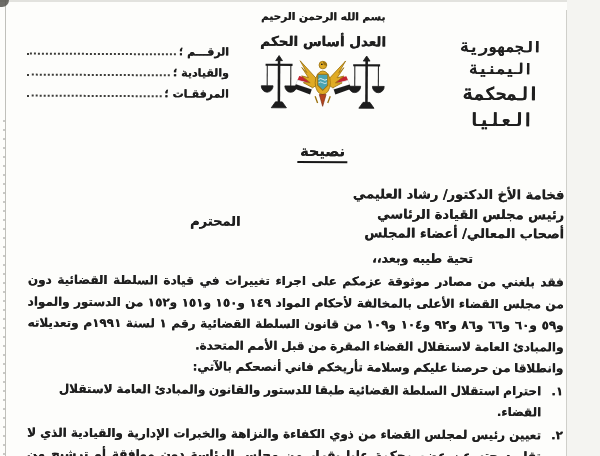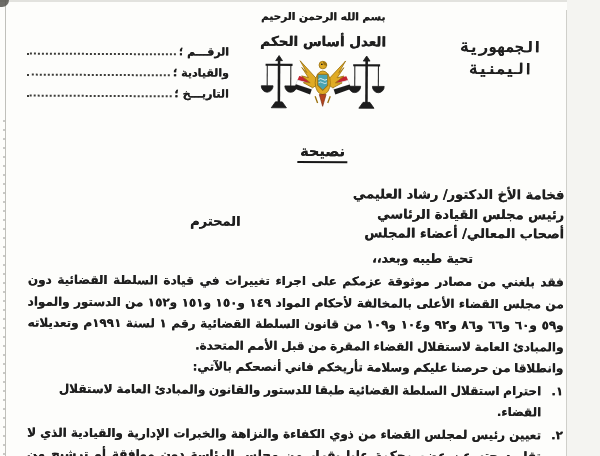--- a/index.html
+++ b/index.html
@@ -60,20 +60,21 @@
   .advice-text.fill{text-align:justify;text-align-last:justify;}
 </style>
 </head>
 <body>
 
 <div id="page">
   <div id="content">
 
     <div class="org-block">
       <div class="org-line1">الجمهورية اليمنية</div>
+      <div class="org-line2">المحكمة العليا</div>
     </div>
 
     <div class="basmala">بسم الله الرحمن الرحيم</div>
     <div class="motto">العدل أساس الحكم</div>
 
     <div class="emblem-wrap">
       <svg width="128" height="64" viewBox="0 0 150 76" aria-hidden="true">
 
         <g stroke="#1c1c1c" fill="#1c1c1c">
           <line x1="7" y1="13" x2="39" y2="13" stroke-width="2.6"></line>
@@ -132,21 +133,21 @@
     <div class="fields">
       <div class="field-row">
         <span class="field-label">الرقـــم ؛</span>
         <span class="leader"></span>
       </div>
       <div class="field-row">
         <span class="field-label">والقيادية ؛</span>
         <span class="leader"></span>
       </div>
       <div class="field-row">
-        <span class="field-label">التاريـــخ ؛</span>
+        <span class="field-label">المرفقـات ؛</span>
         <span class="leader"></span>
       </div>
     </div>
 
     <div class="title-wrap">
       <span class="title-text">نصيحة</span>
     </div>
 
     <div class="recipients">
       <div>فخامة الأخ الدكتور/ رشاد العليمي</div>

